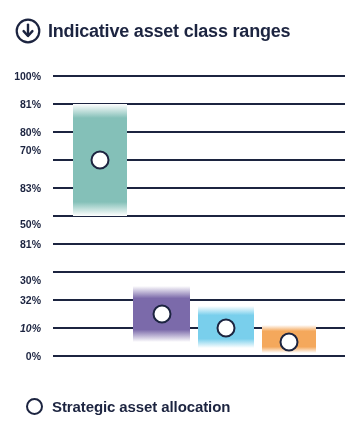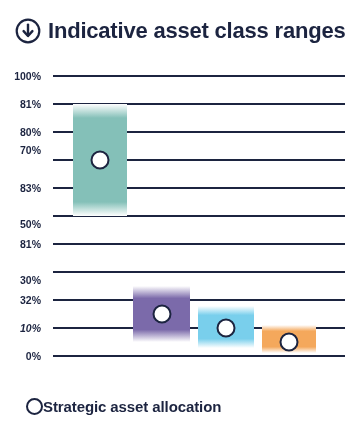--- a/index.html
+++ b/index.html
@@ -28,21 +28,21 @@
     align-items: center;
     gap: 6px;
   }
   .title-icon {
     width: 28px;
     height: 28px;
     flex: 0 0 28px;
     display: block;
   }
   .title-text {
-    font-size: 22px;
+    font-size: 18px;
     font-weight: bold;
     color: #1c2440;
     letter-spacing: -0.2px;
     white-space: nowrap;
   }
 
   
   .plot {
     position: absolute;
     left: 0;
@@ -90,20 +90,21 @@
     transform: translate(-50%, -50%);
   }
 
   
   .legend {
     position: absolute;
     left: 26px;
     top: 398px;
     display: flex;
     align-items: center;
+    gap: 9px;
   }
   .legend-marker {
     width: 17px;
     height: 17px;
     border-radius: 50%;
     background: #ffffff;
     border: 2.4px solid #1c2440;
     box-sizing: border-box;
     flex: 0 0 17px;
   }

